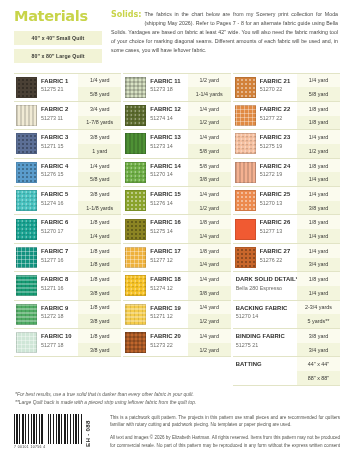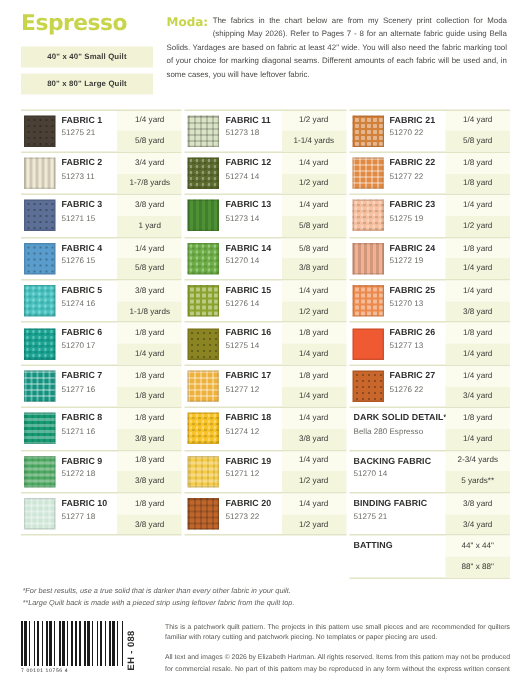--- a/index.html
+++ b/index.html
@@ -95,26 +95,26 @@
   .legal p { font-size: 4.55px; color: #55554f; line-height: 1.68; text-align: justify; }
   .legal p + p { margin-top: 5px; }
 </style>
 </head>
 <body>
 
 <div class="page">
 
   <div class="header">
     <div class="header-left">
-      <div class="materials-title">Espresso</div>
+      <div class="materials-title">Materials</div>
       <div class="size-chip">40" x 40" Small Quilt</div>
       <div class="size-chip">80" x 80" Large Quilt</div>
     </div>
     <div class="header-right">
-      <span class="notes-label">Moda:</span>
+      <span class="notes-label">Solids:</span>
       <div class="notes-body">The fabrics in the chart below are from my Scenery print collection for Moda (shipping May 2026). Refer to Pages 7 - 8 for an alternate fabric guide using Bella Solids. Yardages are based on fabric at least 42" wide. You will also need the fabric marking tool of your choice for marking diagonal seams. Different amounts of each fabric will be used and, in some cases, you will have leftover fabric.</div>
     </div>
   </div>
 
   <div class="chart" id="chart">
       <div class="col">
         <div class="frow first">
           <div class="swatch" style="background-color: rgb(74, 64, 53); background-image: radial-gradient(circle, rgba(0, 0, 0, 0.28) 0.9px, transparent 1px);"></div>
           <div class="fmeta">
             <div class="fname">FABRIC 1</div>

